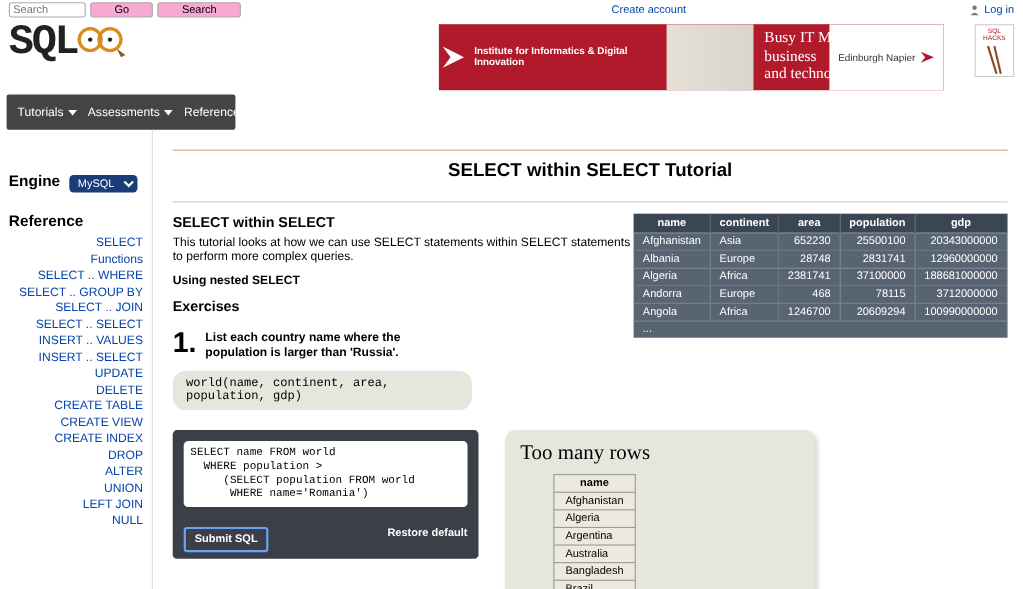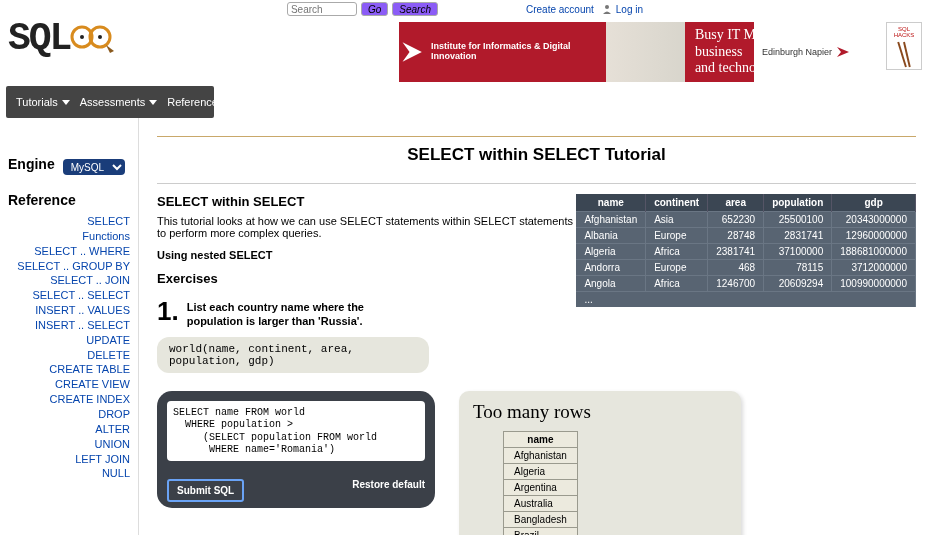--- a/index.html
+++ b/index.html
@@ -1,19 +1,19 @@
 <!DOCTYPE html>
 <html><head>
 <meta charset="utf-8">
 <style>
 * { margin: 0; padding: 0; box-sizing: border-box; }
 body { font-family: Arial, Helvetica, sans-serif; font-size: 12px; background: #fff; width: 930px; }
-.topbar { height: 18px; display: flex; justify-content: center; align-items: center; gap: 8px; padding: 0 8px; font-size: 10px; }
+.topbar { height: 18px; display: flex; justify-content: space-between; align-items: center; gap: 8px; padding: 0 8px; font-size: 10px; }
 .topbar input[type=text] { border: 1px solid #aaa; border-radius: 3px; height: 14px; width: 70px; font-size: 10px; padding: 0 3px; }
-.topbar button { border: 1px solid #aaa; border-radius: 3px; background: #8b5cf6; font-size: 10px; height: 14px; padding: 0 6px; cursor: pointer; font-style: italic; }
+.topbar button { border: 1px solid #aaa; border-radius: 3px; background: #f9a8d4; font-size: 10px; height: 14px; padding: 0 21px; cursor: pointer; }
 .topbar a { color: #0645ad; text-decoration: none; }
 .topbar .wrap { display: flex; align-items: center; gap: 4px; }
 .topbar .person { display: inline-block; width: 10px; height: 10px; }
 .header { display: flex; align-items: flex-start; padding: 4px 8px 2px 8px; gap: 20px; }
 .logo { width: 170px; font-family: Liberation Mono, monospace; }
 .logo .sql { font-size: 34px; font-weight: 900; letter-spacing: -2px; color: #222; line-height: 0.9; }
 .logo .sql .big { font-size: 38px; }
 .logo .sql .eyes { display:inline-block; width:46px; height:26px; vertical-align: middle; position:relative; }
 .logo .sql .eyes svg { position:absolute; top:-4px; }
 .logo .subtitle { font-size: 13px; color: #333; letter-spacing: 0.5px; }
@@ -47,21 +47,21 @@
 .ex-num .dot { font-size: 26px; }
 .ex-txt { font-size: 11px; font-weight: bold; line-height: 1.3; max-width: 230px; padding-top: 4px;}
 .schema { background: #e6e6dd; border-radius: 12px; padding: 6px 12px; font-family: "Courier New", monospace; font-size: 11px; width: 272px; }
 .layout2 { display: flex; gap: 24px; align-items: flex-start; }
 .left-col { width: 270px; }
 .data-table { border-collapse: collapse; font-size: 10px; float: right; margin-bottom: 8px; }
 .data-table th { background: #3b4653; color:#fff; padding: 3px 8px; font-weight: bold; text-align: center; border-right: 1px solid #556; }
 .data-table td { background: #586472; color:#fff; padding: 2px 8px; border-top: 1px solid #6a7684; border-right: 1px solid #6a7684; text-align: right; }
 .data-table td:first-child, .data-table td:nth-child(2) { text-align: left; }
 .data-table .ell td { text-align:left; }
-.editor-wrap { background: #3b4048; border-radius: 15px; padding: 10px 10px 6px 10px; width: 278px; }
+.editor-wrap { background: #3b4048; border-radius: 4px; padding: 10px 10px 6px 10px; width: 278px; }
 .editor { background: #fff; border-radius: 4px; padding: 6px; font-family: "Courier New", monospace; font-size: 10px; line-height: 1.25; height: 60px; white-space: pre; overflow:hidden;}
 .editor-bar { display: flex; justify-content: space-between; margin-top: 18px; }
 .submit-btn { background: #3b4048; color: #fff; border: 2px solid #6aa3f5; border-radius: 3px; font-size: 10px; font-weight: bold; padding: 4px 8px; cursor:pointer; }
 .restore { color: #fff; font-size: 10px; font-weight: bold; }
 .result-card { background: #e6e6dd; border-radius: 10px; padding: 10px 14px 18px 14px; width: 282px; box-shadow: 2px 2px 4px rgba(0,0,0,0.15); }
 .result-title { font-size: 19px; font-family: Georgia, serif; margin-bottom: 8px; }
 .result-table { border-collapse: collapse; margin-left: 30px; font-size: 10px; }
 .result-table th, .result-table td { border: 1px solid #9a9a8e; padding: 2px 10px; text-align: left; background: #eceade; }
 .result-table th { font-weight: bold; text-align: center; }
 .exh { font-size: 13px; font-weight: bold; margin: 8px 0 10px 0; }

